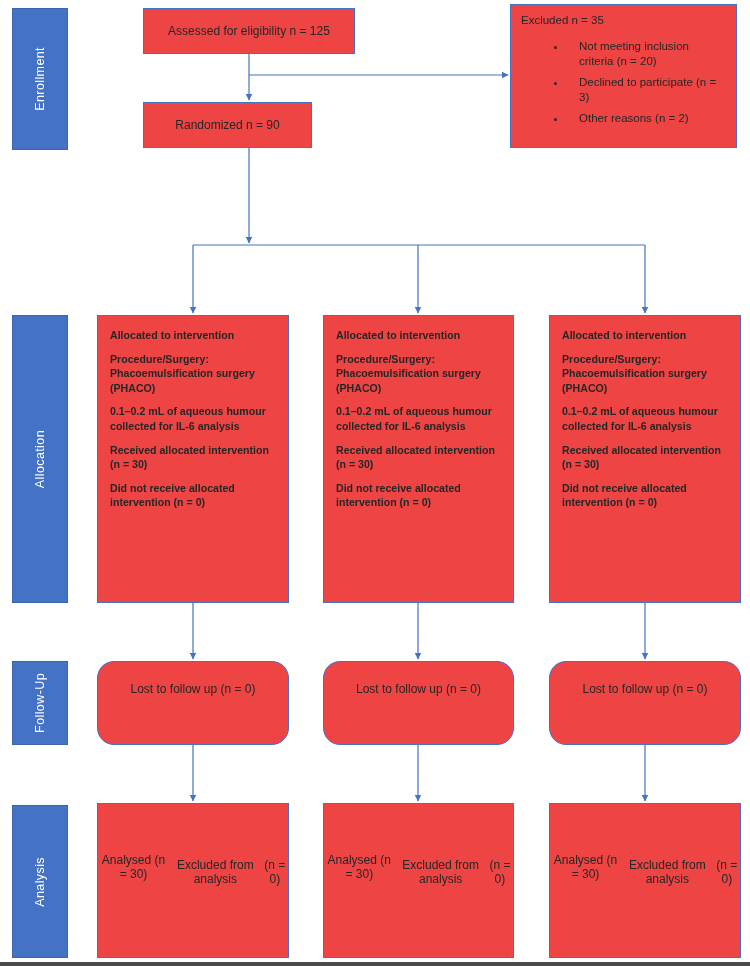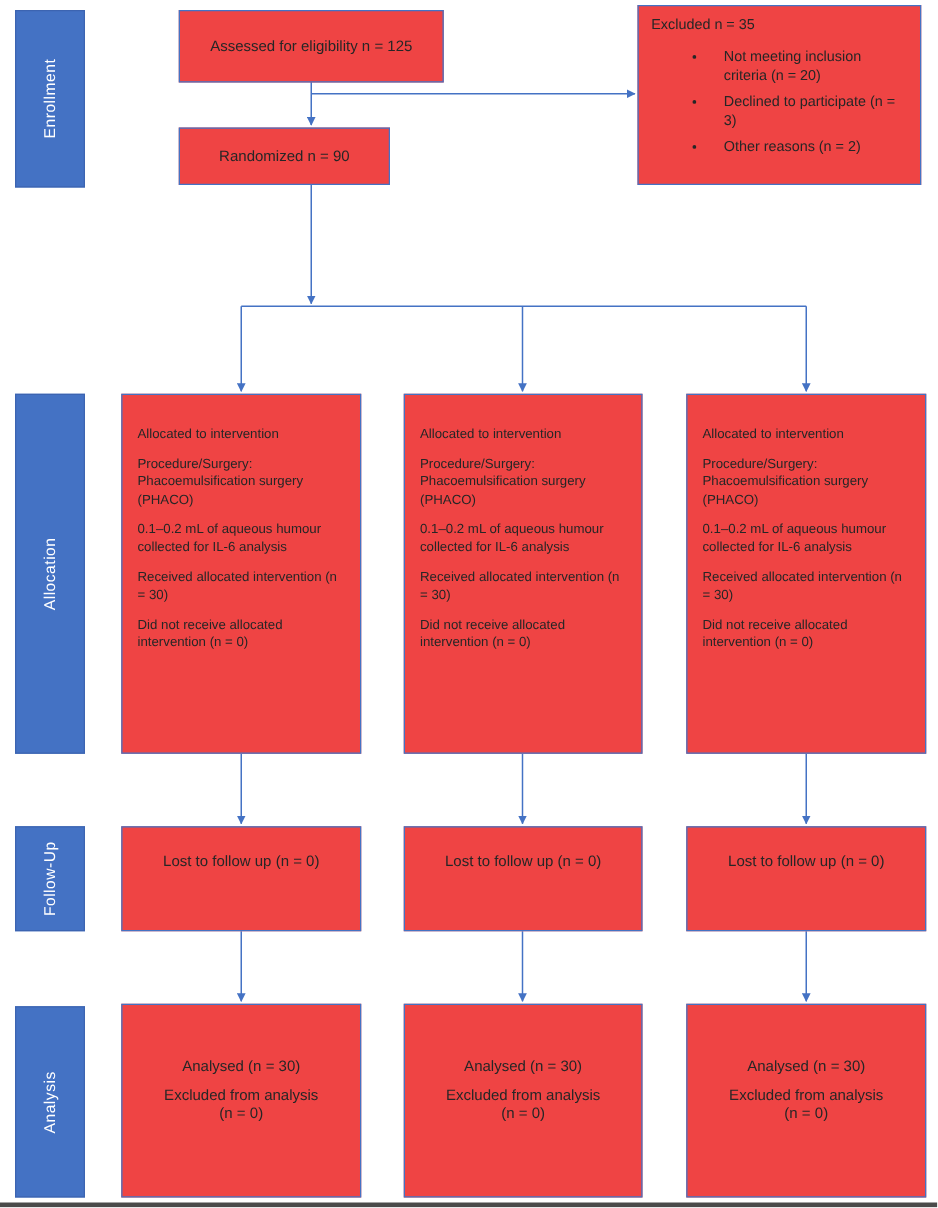--- a/index.html
+++ b/index.html
@@ -34,26 +34,26 @@
     box-sizing:border-box;color:var(--text,#262626);
   }
   .center{display:flex;align-items:center;justify-content:center;text-align:center;}
   .box.small-center{font-size:12px;}
 
   .excluded{font-size:11.5px;padding:8px 10px;line-height:1.35;}
   .excluded .title{margin:0 0 10px 0;}
   .excluded ul{margin:0;padding:0 0 0 46px;list-style:disc;color:#000;}
   .excluded li{padding-left:12px;margin-bottom:5px;color:var(--text,#262626);}
 
-  .alloc{font-size:10.6px;line-height:1.38;padding:24px 12px;}
+  .alloc{font-size:10.6px;line-height:1.38;padding:12px 12px;font-weight:bold;}
   .alloc p{margin:0 0 9px 0;}
   .alloc p:last-child{margin-bottom:0;}
 
-  .followup-box{font-size:12px;padding-bottom:28px;}
-  .analysis-box{font-size:12px;flex-direction:column;padding-bottom:18px;}
+  .followup-box{font-size:12px;padding-bottom:28px;border-radius:17px;}
+  .analysis-box{font-size:12px;flex-direction:row;padding-bottom:18px;}
   .analysis-box .l1{display:block;margin-bottom:9px;}
   .analysis-box .l2{display:block;}
   .analysis-box .l3{display:block;}
 
   svg.connectors{position:absolute;left:0;top:0;pointer-events:none;}
   svg.connectors line{stroke:var(--arrow,#4472C4);stroke-width:1.2;}
   svg.connectors .arrowhead{fill:var(--arrow,#4472C4);}
 
   .bottom-bar{position:absolute;left:0;top:962px;width:750px;height:4px;background:var(--bottom-bar,#4A4A4A);}
 </style>
@@ -96,21 +96,21 @@
   <div class="stage-label" style="top:315px;height:288px;">
     <span>Allocation</span>
   </div>
   <div class="stage-label" style="top:661px;height:84px;">
     <span>Follow-Up</span>
   </div>
   <div class="stage-label" style="top:805px;height:153px;">
     <span>Analysis</span>
   </div>
 
-  <div class="box center small-center" style="left:143px;top:8px;width:212px;height:58px;">
+  <div class="box center small-center" style="left:143px;top:8px;width:212px;height:46px;">
     <span>Assessed for eligibility n = 125</span>
   </div>
 
   <div class="box excluded" style="left:510px;top:4px;width:227px;height:144px;">
     <p class="title">Excluded n = 35</p>
     <ul>
       <li>Not meeting inclusion criteria (n = 20)</li>
       <li>Declined to participate (n = 3)</li>
       <li>Other reasons (n = 2)</li>
     </ul>

